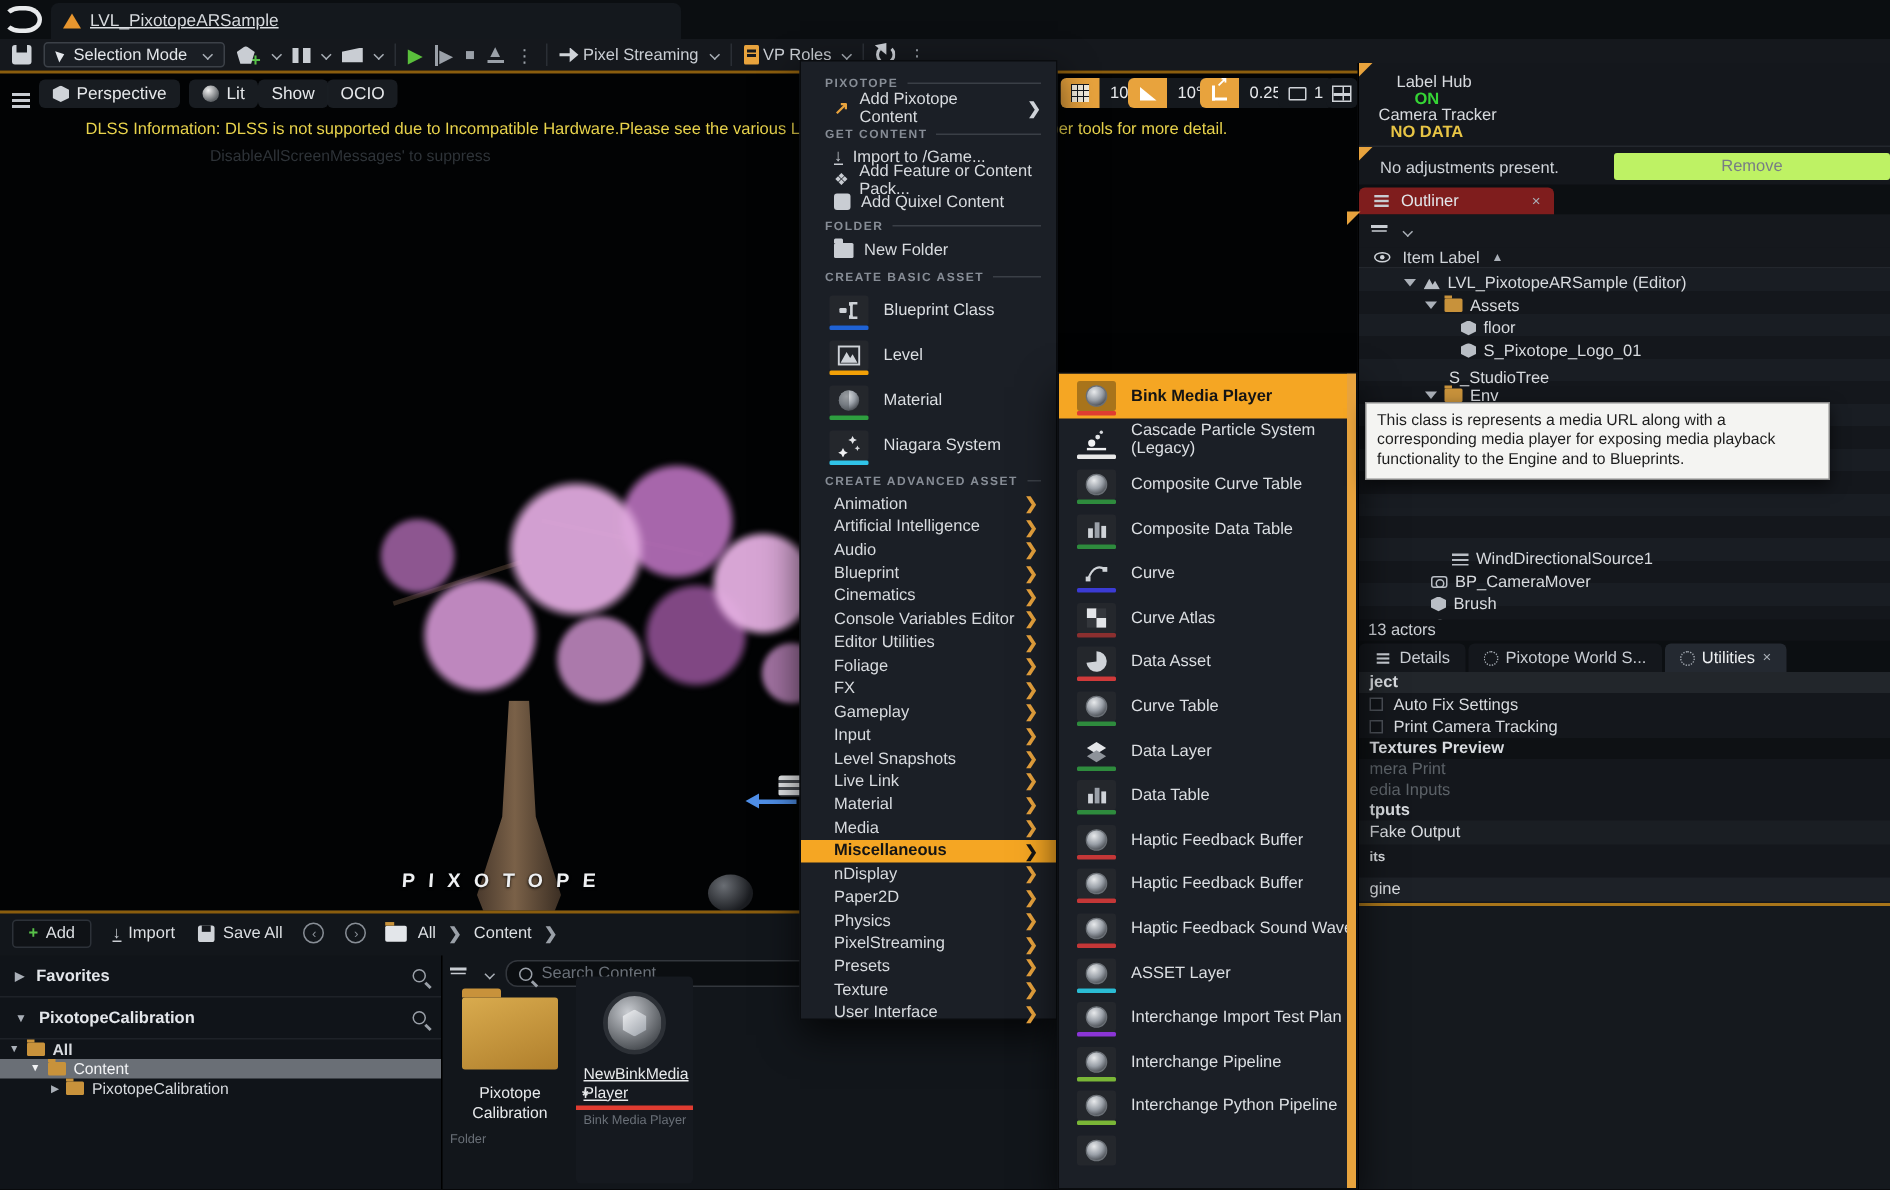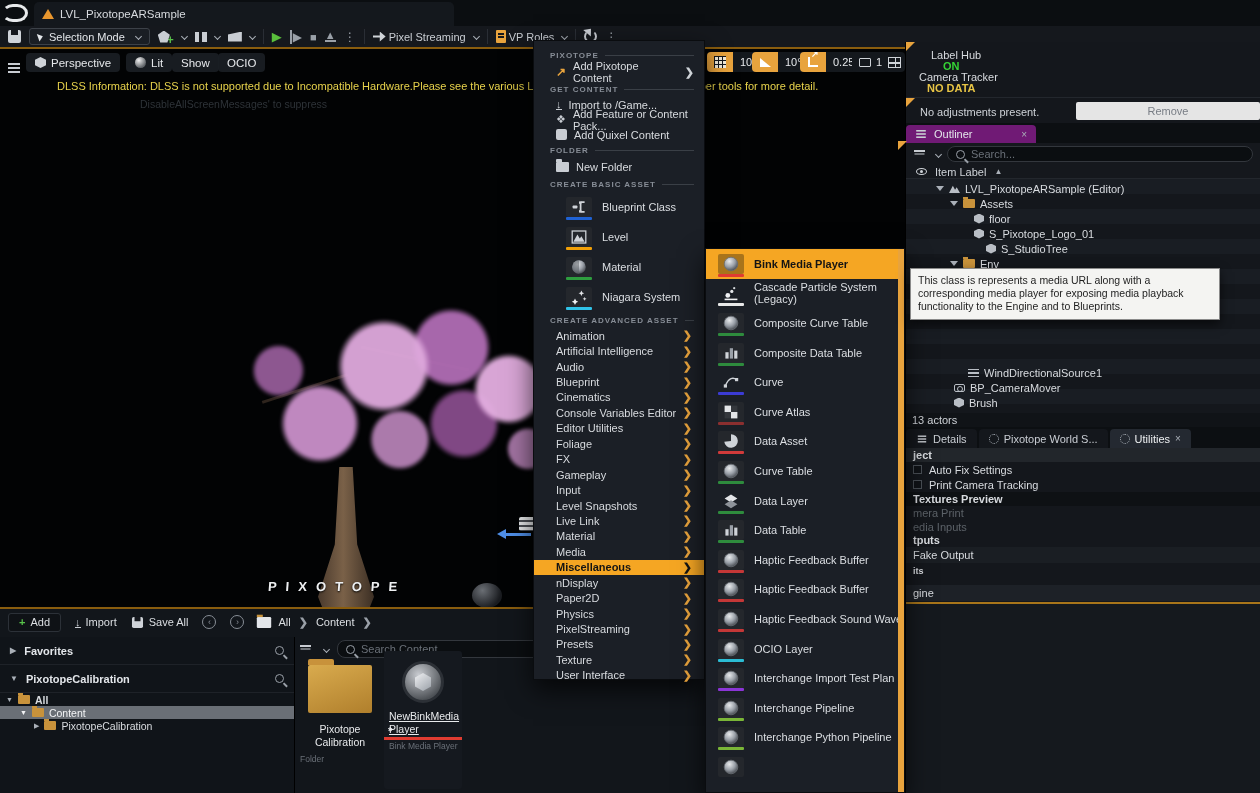--- a/index.html
+++ b/index.html
@@ -11,21 +11,21 @@
   .cvd { display:inline-block; width:5px; height:5px; border-right:1.5px solid #aab0b8; border-bottom:1.5px solid #aab0b8; transform:rotate(45deg); margin-left:5px; vertical-align:2px; }
   .cvr { color:#e8a33d; font-weight:bold; font-size:11px; }
   .mag { display:inline-block; width:9px; height:9px; border:1.5px solid #9aa0a8; border-radius:50%; position:relative; }
   .mag::after { content:""; position:absolute; width:5px; height:1.5px; background:#9aa0a8; transform:rotate(45deg); left:7px; top:9px; }
   .ham { display:inline-block; width:12px; height:2px; background:#c8ccd2; box-shadow:0 4px 0 #c8ccd2, 0 -4px 0 #c8ccd2; }
   .sep { width:1px; background:#2a2e35; }
 
   
   #titlebar { left:0; top:0; width:1260px; height:26px; background:#0b0e11; }
   #ue-logo { left:2px; top:4px; width:26px; height:18px; border:3px solid #e8eaec; border-radius:50% / 60%; border-left-color:transparent; }
-  #lvl-tab { left:34px; top:2px; width:420px; height:24px; background:#14181d; border-radius:5px 5px 0 0; display:flex; align-items:center; padding-left:8px; gap:6px; }
+  #lvl-tab { left:34px; top:2px; width:420px; height:24px; background:#14181d; border-radius:5px 5px 0 0; display:flex; align-items:center; padding-left:8px; gap:6px;text-decoration:underline; }
   .warn-tri { width:0; height:0; border-left:6px solid transparent; border-right:6px solid transparent; border-bottom:10px solid #e8962e; }
   #lvl-tab span { color:#d7dade; font-size:11.5px; }
 
   
   #toolbar { left:0; top:26px; width:1260px; height:21px; background:#15181d; display:flex; align-items:center; gap:8px; padding:0 8px; }
   #toolbar .sep { height:15px; }
   .disk { width:13px; height:13px; background:#cfd3d8; border-radius:2px; position:relative; }
   .disk::after { content:""; position:absolute; left:3px; top:0; width:7px; height:5px; background:#15181d; }
   #sel-mode { display:flex; align-items:center; gap:6px; border:1px solid #3c4148; border-radius:3px; height:17px; padding:0 8px; background:#1a1e24; color:#e3e6ea; }
   .cursor-ic { width:0; height:0; border-left:5px solid #e3e6ea; border-top:4px solid transparent; border-bottom:4px solid transparent; transform:rotate(-20deg); }
@@ -89,21 +89,21 @@
   #gizmo-stack { position:absolute; left:519px; top:470px; width:22px; height:14px; background:repeating-linear-gradient(#e8eaec 0 3px, #4a4e54 3px 5px); border-radius:2px; }
   #vp-ball { position:absolute; left:472px; top:536px; width:30px; height:25px; border-radius:50%; background:radial-gradient(circle at 35% 30%, #6a6e74, #1a1c20 70%); }
 
   
   #menu1 { left:533px; top:40px; width:172px; height:640px; background:#1b1f26; border:1px solid #0a0c0f; box-shadow:0 10px 24px rgba(0,0,0,.7); z-index:10; padding-top:6px; }
   .m-h { height:16px; display:flex; align-items:center; gap:6px; padding:0 10px 0 16px; color:#878d96; font-size:8px; font-weight:bold; letter-spacing:1px; }
   .m-h i { flex:1; border-top:1px solid #3a3f46; }
   .m-i { height:15px; display:flex; align-items:center; gap:7px; padding:0 10px 0 22px; color:#d8dbdf; font-size:11px; }
   .m-i.tall { height:18px; }
   .m-i .grow { flex:1; }
-  .big { height:30px; display:flex; align-items:center; gap:10px; padding-left:32px; color:#dcdfe3; font-size:11px; }
+  .big { height:30px; display:flex; align-items:center; gap:10px; padding-left:19px; color:#dcdfe3; font-size:11px; }
   .tile { width:26px; height:20px; background:#24272c; border-radius:2px; display:flex; align-items:center; justify-content:center; position:relative; flex-shrink:0; }
   .tile .ul { position:absolute; left:0; bottom:-3px; width:100%; height:3px; border-radius:1px; }
   .mi { width:16px; height:16px; }
   .cats { }
   .cat { height:15.45px; display:flex; align-items:center; padding:0 12px 0 22px; color:#d8dbdf; font-size:11px; }
   .cat .grow { flex:1; }
   .cat.sel { background:#f5a623; color:#141414; font-weight:bold; }
   .cat.sel .cvr { color:#141414; }
   .folder-s { width:13px; height:10px; background:#c9cdd3; border-radius:1px; position:relative; }
   .folder-s::before { content:""; position:absolute; left:0; top:-3px; width:6px; height:3px; background:#c9cdd3; border-radius:1px 1px 0 0; }
@@ -118,23 +118,23 @@
 
   
   #rpanel { left:905px; top:42px; width:355px; height:751px; background:#14171c; border-left:1px solid #000; font-size:11px; }
   .wedge { position:absolute; left:0; width:0; height:0; border-top:9px solid #e8a33d; border-right:9px solid transparent; z-index:2; }
   #dh-label { left:25px; top:7px; color:#d8dbdf; }
   #dh-val { left:37px; top:18px; font-weight:bold; }
   #ct-label { left:13px; top:29px; color:#d8dbdf; }
   #ct-val { left:21px; top:40px; font-weight:bold; }
   #adj-block { left:0; top:55px; width:355px; height:26px; border-top:1px solid #23272d; }
   #adj-msg { left:14px; top:8px; color:#cfd3d8; }
-  #remove-btn { left:170px; top:4px; width:184px; height:18px; background:#e5e5e5; color:#787d85; display:flex; align-items:center; justify-content:center; border-radius:2px;text-align:right; }
+  #remove-btn { left:170px; top:4px; width:184px; height:18px; background:#bef264; color:#787d85; display:flex; align-items:center; justify-content:center; border-radius:2px;text-align:right; }
   #outl-tabbar { left:0; top:81px; width:355px; height:20px; background:#0c0f12; }
-  #outl-tab { left:0; top:2px; width:130px; height:18px; background:#701a75; border-radius:4px 4px 0 0; display:flex; align-items:center; gap:7px; padding:0 9px; color:#e3e6ea; }
+  #outl-tab { left:0; top:2px; width:130px; height:18px; background:#7f1d1d; border-radius:4px 4px 0 0; display:flex; align-items:center; gap:7px; padding:0 9px; color:#e3e6ea; }
   .xmark { color:#aab0b8; font-size:10px; margin-left:auto; }
   #outl-filter { left:0; top:101px; width:355px; height:22px; background:#15181d; display:flex; align-items:center; gap:6px; padding:0 8px; }
   .flt { width:11px; height:2px; background:#c8ccd2; box-shadow:0 3px 0 -0.5px #c8ccd2, 0 6px 0 -1px #c8ccd2; margin-top:-6px; }
   .srch { flex:1; height:16px; background:#0b0e11; border:1px solid #33373d; border-radius:8px; display:flex; align-items:center; gap:6px; padding:0 8px; color:#6a7078; }
   #outl-header { left:0; top:123px; width:355px; height:14px; background:#15181d; display:flex; align-items:center; gap:8px; padding:0 10px; color:#cfd3d8; border-bottom:1px solid #23272d; }
   .eye { width:11px; height:7px; border:1.2px solid #cfd3d8; border-radius:50%; position:relative; }
   .eye::after { content:""; position:absolute; left:3px; top:1px; width:3px; height:3px; border-radius:50%; background:#cfd3d8; }
   #outl-tree { left:0; top:137px; width:355px; height:234px; background:repeating-linear-gradient(#191d23 0 15px, #14171c 15px 30px); }
   .o-row { position:absolute; height:15px; display:flex; align-items:center; gap:5px; color:#d8dbdf; white-space:nowrap; }
   .tri-d { width:0; height:0; border-left:4px solid transparent; border-right:4px solid transparent; border-top:5px solid #aab0b8; }
@@ -386,24 +386,20 @@
         <span class="ham" style="transform:scale(.8);"></span>
         <span>Outliner</span>
         <span class="xmark">×</span>
       </div>
     </div>
 
     <div class="abs" id="outl-filter">
       <span class="wedge" style="top:-2px;left:-8px;"></span>
       <span class="flt"></span>
       <span class="cvd"></span>
-      <div class="srch">
-        <span class="mag"></span>
-        <span>Search...</span>
-      </div>
     </div>
 
     <div class="abs" id="outl-header">
       <span class="eye"></span>
       <span>Item Label</span>
       <span style="font-size:8px;color:#aab0b8;">▲</span>
     </div>
 
     <div class="abs" id="outl-tree">
       <div class="o-row" style="left:30px;top:2px;">
@@ -417,21 +413,21 @@
           <span>Assets</span>
         </div>
       <div class="o-row" style="left:68px;top:32px;">
           <span class="cube-o"></span>
           <span>floor</span>
         </div>
       <div class="o-row" style="left:68px;top:47px;">
           <span class="cube-o"></span>
           <span>S_Pixotope_Logo_01</span>
         </div>
-      <div class="o-row" style="left:80px;top:62px;">
+      <div class="o-row" style="left:60px;top:62px;flex-direction:column;">
           <span class="cube-o"></span>
           <span>S_StudioTree</span>
         </div>
       <div class="o-row" style="left:44px;top:77px;">
           <span class="tri-d"></span>
           <span class="fold-o"></span>
           <span>Env</span>
         </div>
       <div class="o-row" style="left:62px;top:186px;">
           <span class="wind-o"></span>
@@ -908,21 +904,21 @@
         </span>
         <span>Haptic Feedback Sound Wave</span>
       </div>
     <div class="sm-row">
         <span class="tile">
           <svg class="mi">
             <use href="#sym-orb"></use>
           </svg>
           <i class="ul" style="background: rgb(43, 188, 212);"></i>
         </span>
-        <span>OCIO Layer</span>
+        <span>ASSET Layer</span>
       </div>
     <div class="sm-row">
         <span class="tile">
           <svg class="mi">
             <use href="#sym-orb"></use>
           </svg>
           <i class="ul" style="background: rgb(139, 53, 214);"></i>
         </span>
         <span>Interchange Import Test Plan</span>
       </div>

